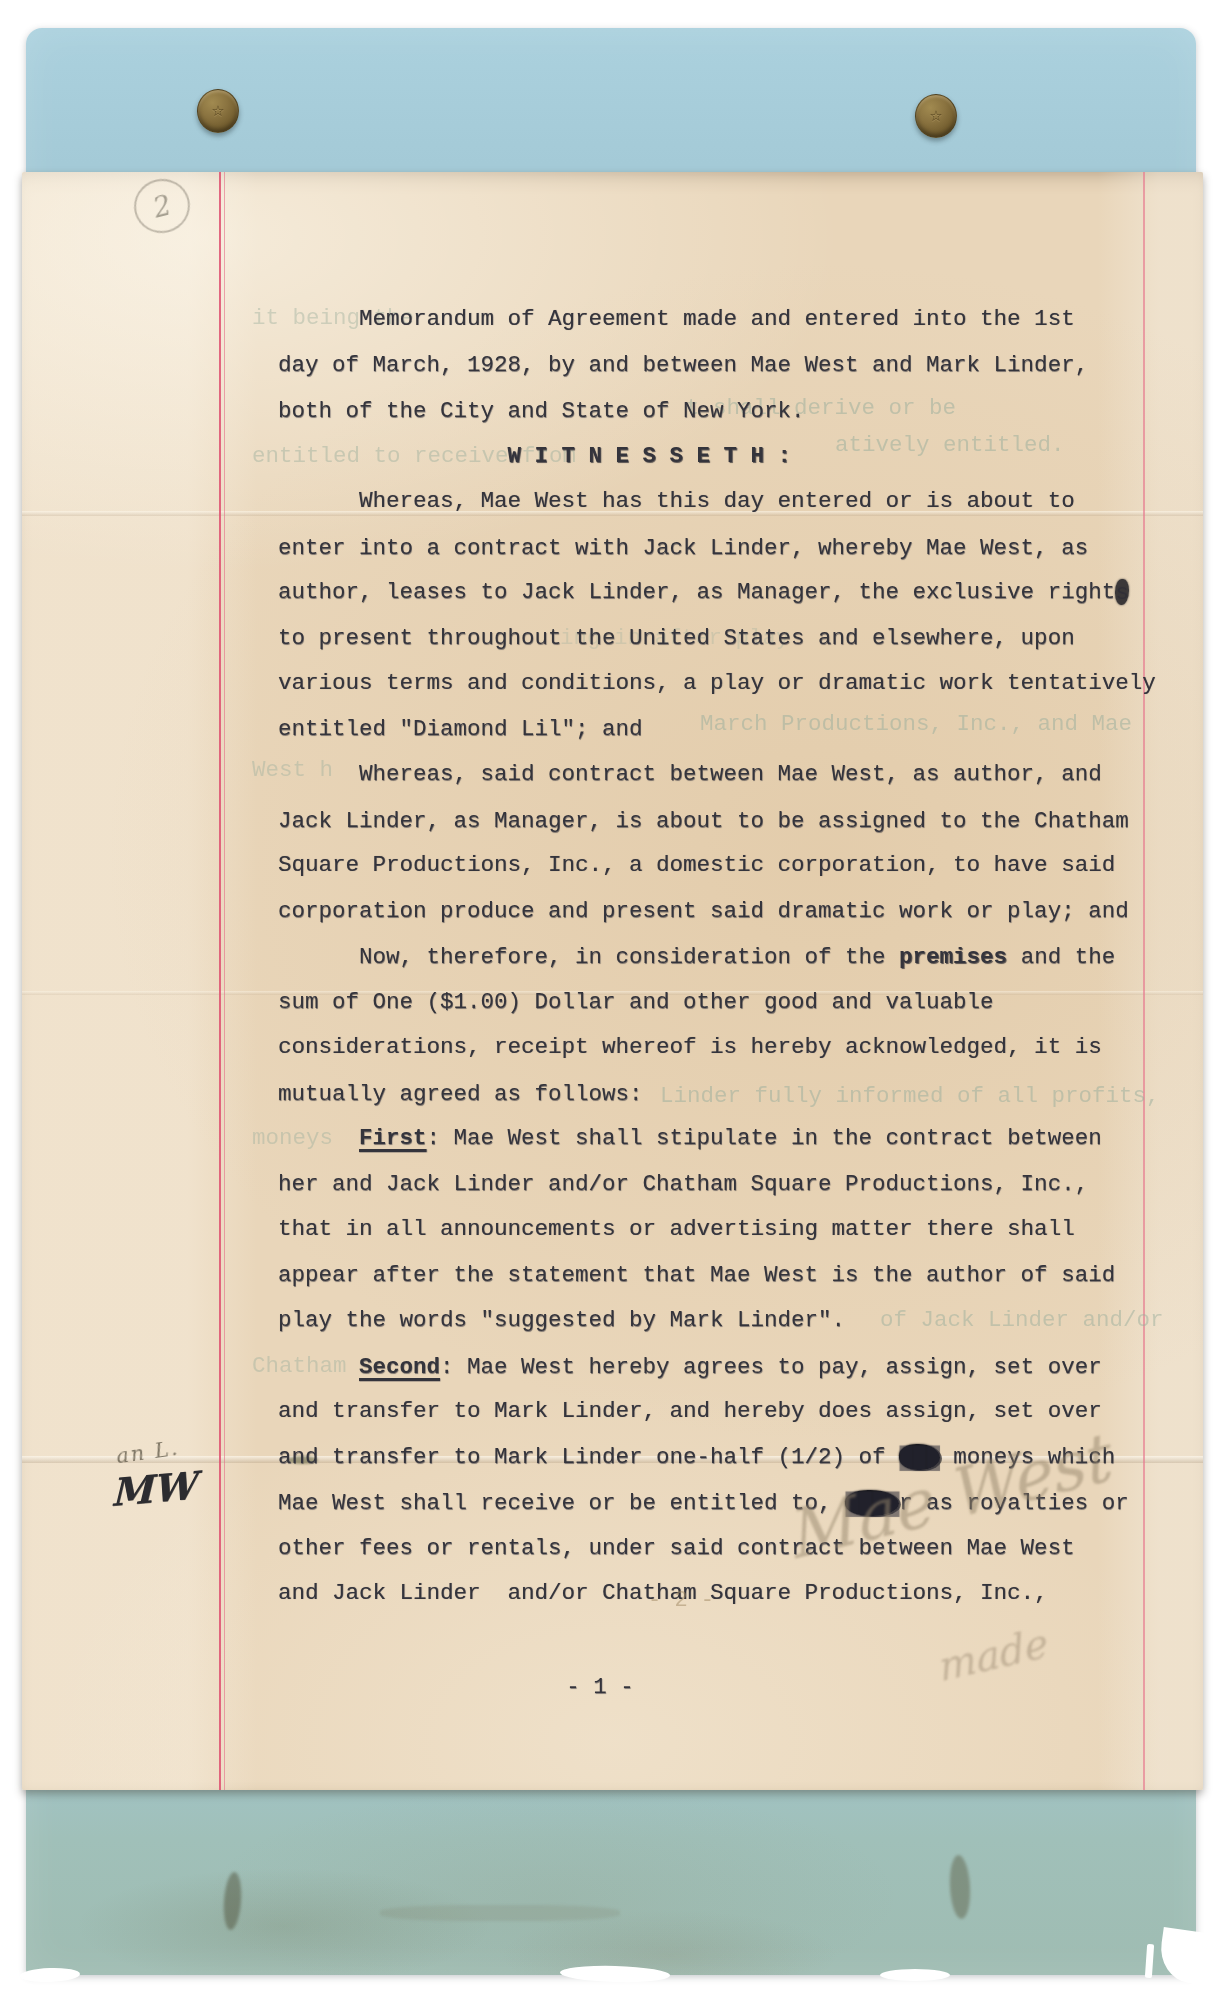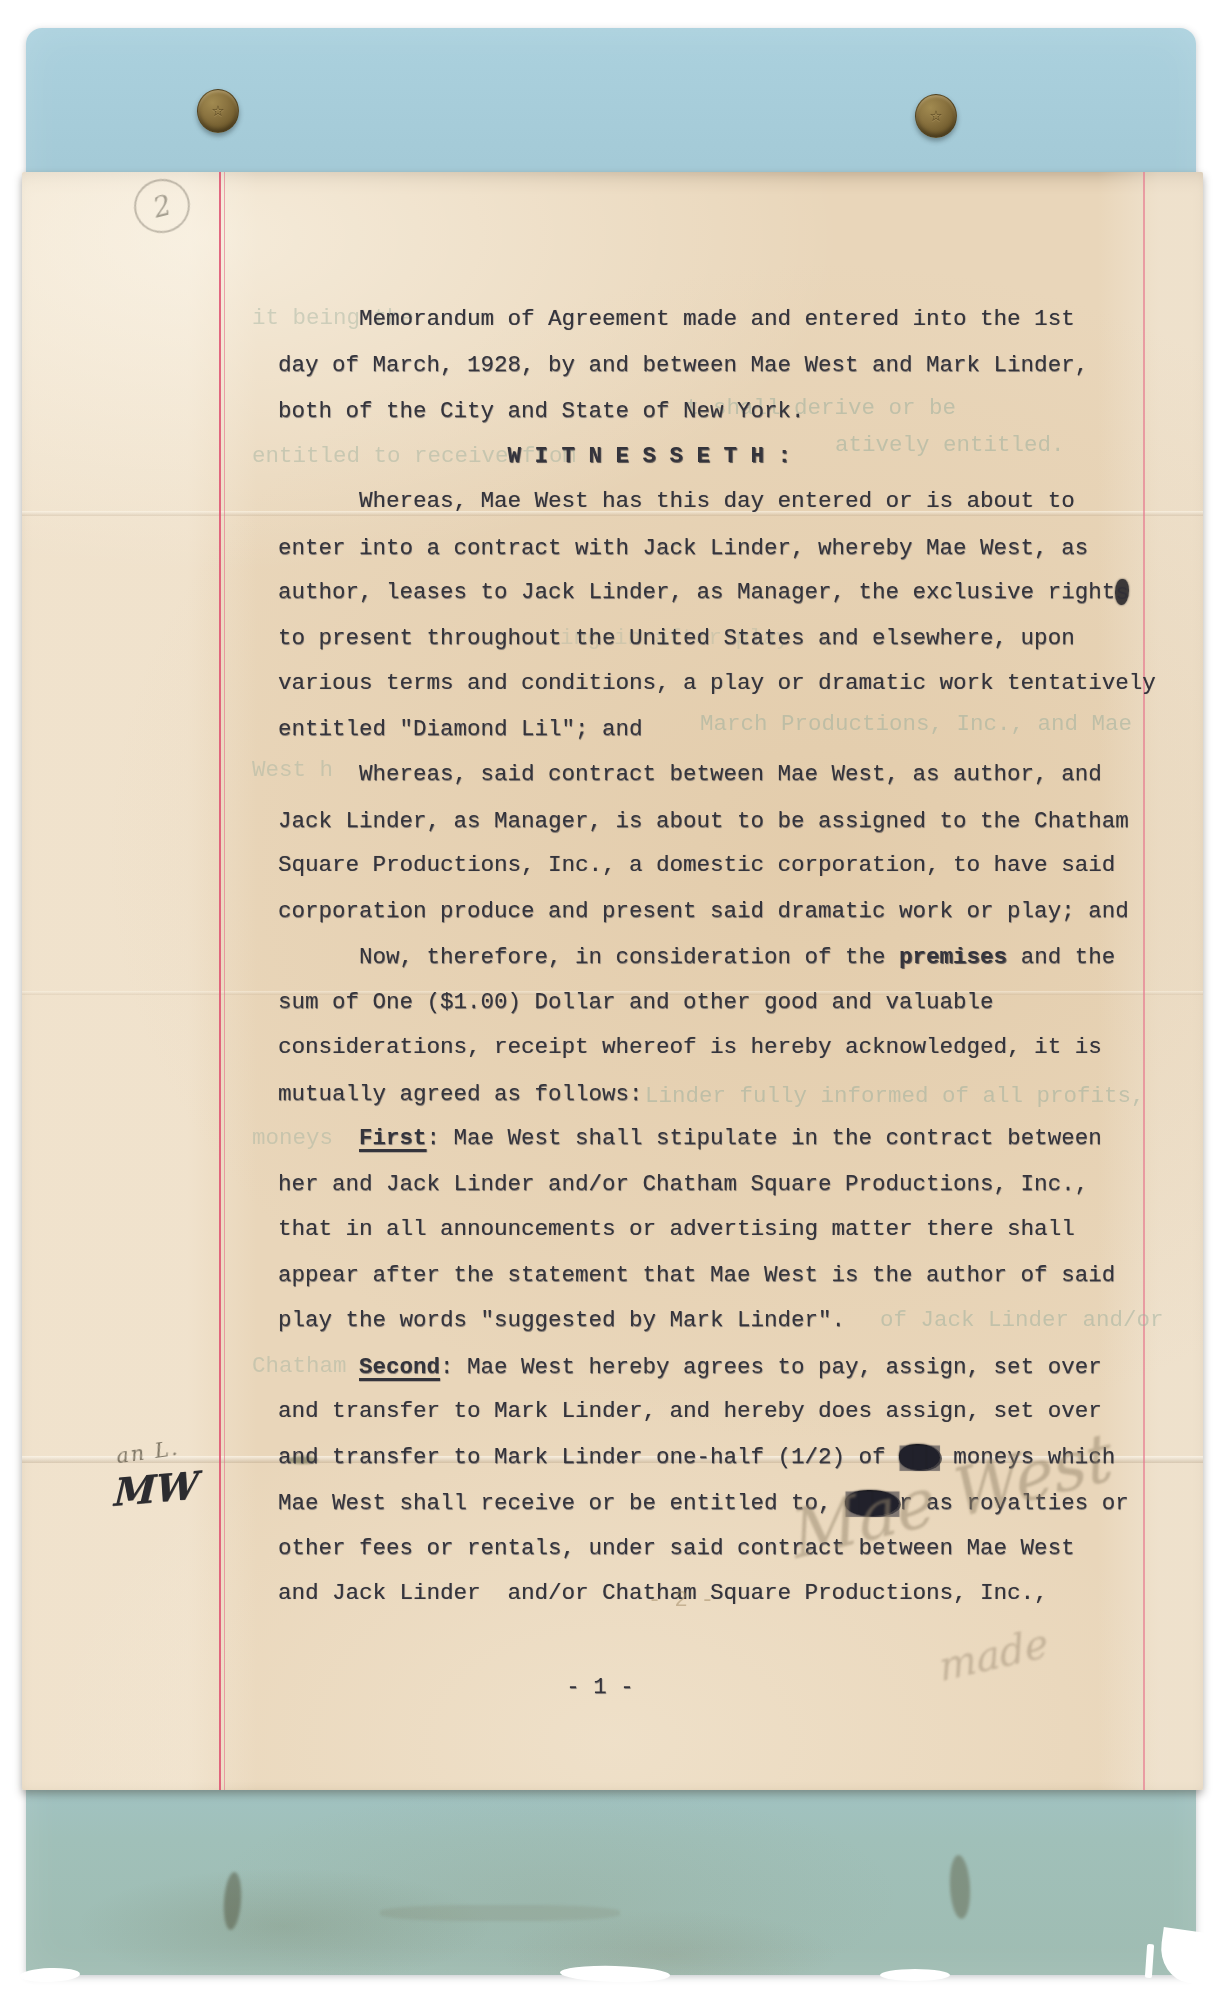--- a/index.html
+++ b/index.html
@@ -132,21 +132,21 @@
   <div class="mline mline-r"></div>
 
   <div class="ghosts">
       <span class="ghost" style="left: 252px; top: 305px; opacity: 0.42;">it being the</span>
       <span class="ghost" style="left: 686px; top: 395px; opacity: 0.52;">t shall derive or be</span>
       <span class="ghost" style="left: 252px; top: 443px; opacity: 0.45;">entitled to receive from</span>
       <span class="ghost" style="left: 835px; top: 432px; opacity: 0.52;">atively entitled.</span>
       <span class="ghost" style="left: 560px; top: 625px; opacity: 0.3;">ing in after play</span>
       <span class="ghost" style="left: 700px; top: 711px; opacity: 0.52;">March Productions, Inc., and Mae</span>
       <span class="ghost" style="left: 252px; top: 757px; opacity: 0.42;">West h</span>
-      <span class="ghost" style="left: 645px; top: 1083px; opacity: 0.52; text-align: right;">Linder fully informed of all profits,</span>
+      <span class="ghost" style="left: 660px; top: 1083px; opacity: 0.52; text-align: right;">Linder fully informed of all profits,</span>
       <span class="ghost" style="left: 252px; top: 1125px; opacity: 0.42;">moneys</span>
       <span class="ghost" style="left: 880px; top: 1307px; opacity: 0.5;">of Jack Linder and/or</span>
       <span class="ghost" style="left: 252px; top: 1353px; opacity: 0.42;">Chatham</span>
     </div>
 
   <div class="typed"><div class="tl">      Memorandum of Agreement made and entered into the 1st</div><div class="tl">day of March, 1928, by and between Mae West and Mark Linder,</div><div class="tl">both of the City and State of New York.</div><div class="tl">                 <span class="b">W I T N E S S E T H :</span></div><div class="tl">      Whereas, Mae West has this day entered or is about to</div><div class="tl">enter into a contract with Jack Linder, whereby Mae West, as</div><div class="tl">author, leases to Jack Linder, as Manager, the exclusive right<span class="struck">s</span></div><div class="tl">to present throughout the United States and elsewhere, upon</div><div class="tl">various terms and conditions, a play or dramatic work tentatively</div><div class="tl">entitled "Diamond Lil"; and</div><div class="tl">      Whereas, said contract between Mae West, as author, and</div><div class="tl">Jack Linder, as Manager, is about to be assigned to the Chatham</div><div class="tl">Square Productions, Inc., a domestic corporation, to have said</div><div class="tl">corporation produce and present said dramatic work or play; and</div><div class="tl">      Now, therefore, in consideration of the <span class="b">premises</span> and the</div><div class="tl">sum of One ($1.00) Dollar and other good and valuable</div><div class="tl">considerations, receipt whereof is hereby acknowledged, it is</div><div class="tl">mutually agreed as follows:</div><div class="tl">      <span class="u">First</span>: Mae West shall stipulate in the contract between</div><div class="tl">her and Jack Linder and/or Chatham Square Productions, Inc.,</div><div class="tl">that in all announcements or advertising matter there shall</div><div class="tl">appear after the statement that Mae West is the author of said</div><div class="tl">play the words "suggested by Mark Linder".</div><div class="tl">      <span class="u">Second</span>: Mae West hereby agrees to pay, assign, set over</div><div class="tl">and transfer to Mark Linder, and hereby does assign, set over</div><div class="tl">and transfer to Mark Linder one-half (1/2) of <span class="redact">███</span> moneys which</div><div class="tl">Mae West shall receive or be entitled to, <span class="redact">████</span>r as royalties or</div><div class="tl">other fees or rentals, under said contract between Mae West</div><div class="tl">and Jack Linder  and/or Chatham Square Productions, Inc.,</div></div>
 
   <div class="pagenum">- 1 -</div>
 
   <div class="hand circle-mark">2</div>

